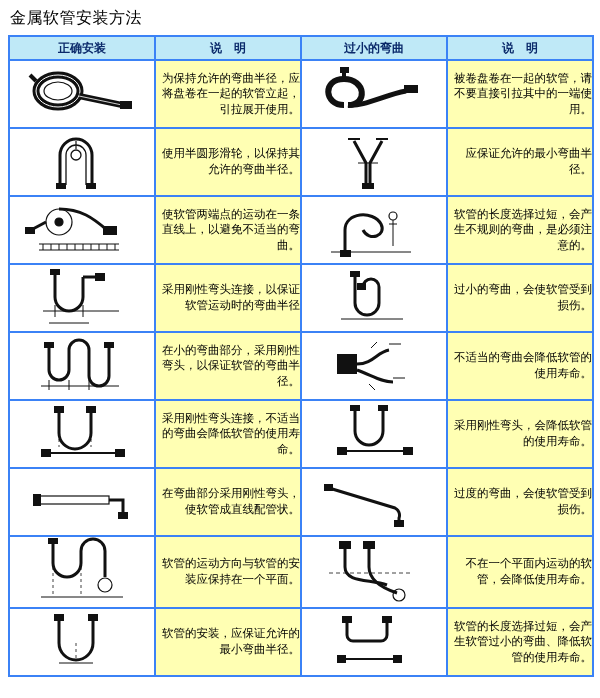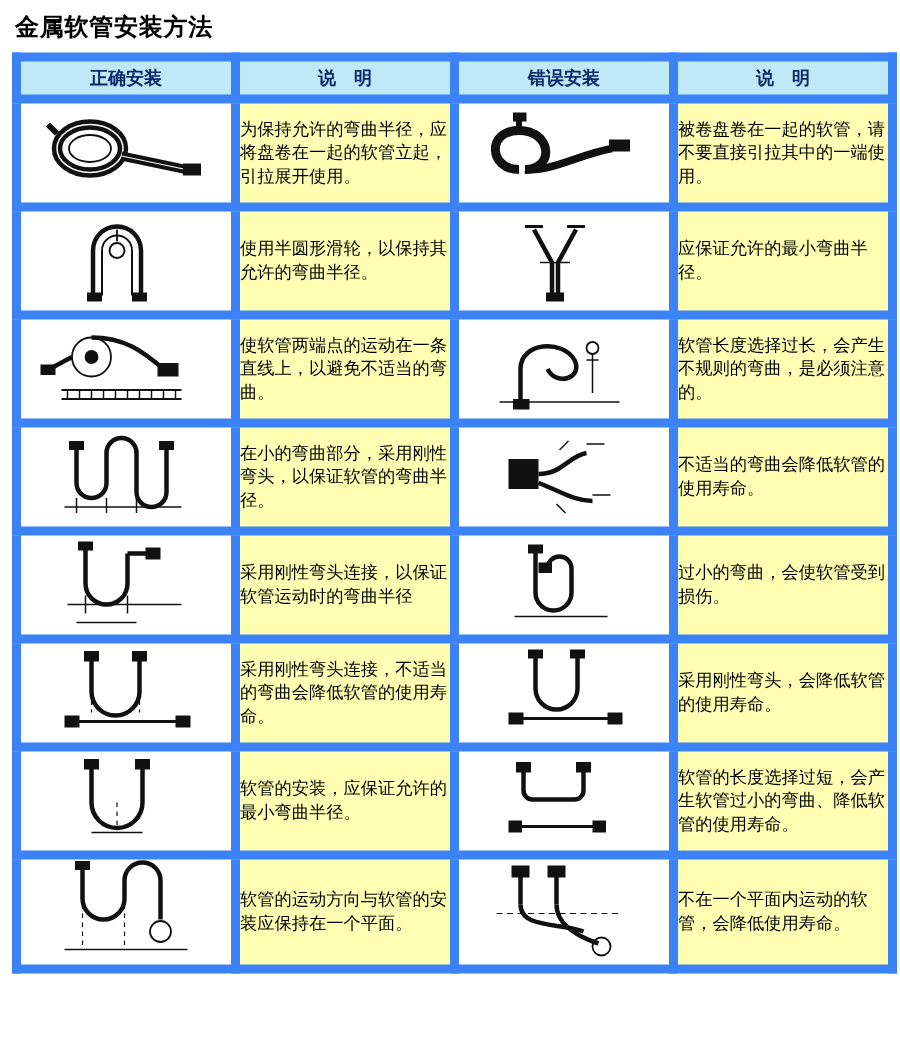--- a/index.html
+++ b/index.html
@@ -16,33 +16,33 @@
   }
   .page {
     width: 600px;
     height: 698px;
     position: relative;
     box-sizing: border-box;
     padding: 6px 8px 0 8px;
   }
   .doc-title {
     font-size: 16px;
-    font-weight: bold;
+    font-weight: normal;
     letter-spacing: 0.5px;
     margin: 2px 0 6px 2px;
     color: #000;
   }
   table.main {
     border-collapse: collapse;
     width: 584px;
     table-layout: fixed;
     border: 1px solid #2b2bb0;
   }
   table.main td, table.main th {
-    border: 6px solid #3b82f6;
+    border: 2px solid #3b82f6;
     padding: 0;
     vertical-align: middle;
   }
   thead th {
     background: #bfe9f7;
     color: #0b2a6b;
     font-size: 12px;
     font-weight: bold;
     height: 22px;
     text-align: center;
@@ -55,21 +55,21 @@
     text-align: center;
     vertical-align: middle;
     height: 66px;
   }
   td.txt-cell {
     background: #ffffb3;
     font-size: 11.5px;
     line-height: 1.35;
     color: #000;
     padding: 5px 7px;
-    text-align: left;
+    text-align: right;
   }
   .fig {
     display: block;
     margin: 0 auto;
   }
   .figwrap {
     display: flex;
     align-items: center;
     justify-content: center;
     height: 100%;
@@ -87,21 +87,21 @@
     <colgroup>
       <col class="c-img">
         <col class="c-txt">
         <col class="c-img">
         <col class="c-txt">
     </colgroup>
     <thead>
       <tr>
         <th>正确安装</th>
         <th>说　明</th>
-        <th>错误安装</th>
+        <th>过小的弯曲</th>
         <th>说　明</th>
       </tr>
     </thead>
     <tbody>
 
       <tr>
         <td class="img-cell">
           <div class="figwrap">
             <svg class="fig" width="120" height="58" viewBox="0 0 120 58">
               <g fill="none" stroke="#111" stroke-width="1.2">
@@ -191,53 +191,21 @@
                 <path d="M34 52 L34 30 C34 12 62 10 70 24 C76 36 58 42 52 30" stroke-width="3"></path>
                 <rect x="29" y="50" width="11" height="7" fill="#111" stroke="none"></rect>
                 <path d="M20 52 L100 52" stroke-width="1"></path>
                 <path d="M82 20 L82 46" stroke-width="1"></path>
                 <path d="M78 24 L86 24" stroke-width="1"></path>
                 <circle cx="82" cy="16" r="4"></circle>
               </g>
             </svg>
           </div>
         </td>
-        <td class="txt-cell">软管长度选择过长，会产生不规则的弯曲，是必须注意的。</td>
-      </tr>
-
-      <tr>
-        <td class="img-cell">
-          <div class="figwrap">
-            <svg class="fig" width="126" height="60" viewBox="0 0 126 60">
-              <g fill="none" stroke="#111" stroke-width="1.2">
-                <path d="M30 10 L30 34 A10 10 0 0 0 50 34 L50 14 A10 10 0 0 1 70 14 L70 40 A10 10 0 0 0 90 40 L90 12" stroke-width="3"></path>
-                <rect x="25" y="6" width="10" height="6" fill="#111" stroke="none"></rect>
-                <rect x="85" y="6" width="10" height="6" fill="#111" stroke="none"></rect>
-                <path d="M22 50 L100 50" stroke-width="1"></path>
-                <path d="M30 44 L30 54 M50 44 L50 54 M70 44 L70 54" stroke-width="1"></path>
-              </g>
-            </svg>
-          </div>
-        </td>
-        <td class="txt-cell">在小的弯曲部分，采用刚性弯头，以保证软管的弯曲半径。</td>
-        <td class="img-cell">
-          <div class="figwrap">
-            <svg class="fig" width="126" height="60" viewBox="0 0 126 60">
-              <g fill="none" stroke="#111" stroke-width="1.2">
-                <rect x="26" y="18" width="20" height="20" fill="#111" stroke="none"></rect>
-                <path d="M46 28 C62 28 66 16 78 14" stroke-width="3"></path>
-                <path d="M46 34 C62 40 70 46 82 46" stroke-width="3"></path>
-                <path d="M78 8 L90 8 M82 42 L94 42" stroke-width="1"></path>
-                <path d="M60 12 L66 6" stroke-width="1"></path>
-                <path d="M58 48 L64 54" stroke-width="1"></path>
-              </g>
-            </svg>
-          </div>
-        </td>
-        <td class="txt-cell">不适当的弯曲会降低软管的使用寿命。</td>
+        <td class="txt-cell">软管的长度选择过短，会产生不规则的弯曲，是必须注意的。</td>
       </tr>
 
       <tr>
         <td class="img-cell">
           <div class="figwrap">
             <svg class="fig" width="126" height="62" viewBox="0 0 126 62">
               <g fill="none" stroke="#111" stroke-width="1.2">
                 <path d="M36 6 L36 30 A14 14 0 0 0 64 30 L64 10" stroke-width="3"></path>
                 <path d="M64 10 L78 10" stroke-width="3"></path>
                 <rect x="31" y="2" width="10" height="6" fill="#111" stroke="none"></rect>
@@ -261,20 +229,52 @@
               </g>
             </svg>
           </div>
         </td>
         <td class="txt-cell">过小的弯曲，会使软管受到损伤。</td>
       </tr>
 
       <tr>
         <td class="img-cell">
           <div class="figwrap">
+            <svg class="fig" width="126" height="60" viewBox="0 0 126 60">
+              <g fill="none" stroke="#111" stroke-width="1.2">
+                <path d="M30 10 L30 34 A10 10 0 0 0 50 34 L50 14 A10 10 0 0 1 70 14 L70 40 A10 10 0 0 0 90 40 L90 12" stroke-width="3"></path>
+                <rect x="25" y="6" width="10" height="6" fill="#111" stroke="none"></rect>
+                <rect x="85" y="6" width="10" height="6" fill="#111" stroke="none"></rect>
+                <path d="M22 50 L100 50" stroke-width="1"></path>
+                <path d="M30 44 L30 54 M50 44 L50 54 M70 44 L70 54" stroke-width="1"></path>
+              </g>
+            </svg>
+          </div>
+        </td>
+        <td class="txt-cell">在小的弯曲部分，采用刚性弯头，以保证软管的弯曲半径。</td>
+        <td class="img-cell">
+          <div class="figwrap">
+            <svg class="fig" width="126" height="60" viewBox="0 0 126 60">
+              <g fill="none" stroke="#111" stroke-width="1.2">
+                <rect x="26" y="18" width="20" height="20" fill="#111" stroke="none"></rect>
+                <path d="M46 28 C62 28 66 16 78 14" stroke-width="3"></path>
+                <path d="M46 34 C62 40 70 46 82 46" stroke-width="3"></path>
+                <path d="M78 8 L90 8 M82 42 L94 42" stroke-width="1"></path>
+                <path d="M60 12 L66 6" stroke-width="1"></path>
+                <path d="M58 48 L64 54" stroke-width="1"></path>
+              </g>
+            </svg>
+          </div>
+        </td>
+        <td class="txt-cell">不适当的弯曲会降低软管的使用寿命。</td>
+      </tr>
+
+      <tr>
+        <td class="img-cell">
+          <div class="figwrap">
             <svg class="fig" width="126" height="62" viewBox="0 0 126 62">
               <g fill="none" stroke="#111" stroke-width="1.2">
                 <path d="M40 8 L40 30 A16 16 0 0 0 72 30 L72 8" stroke-width="3"></path>
                 <rect x="35" y="3" width="10" height="7" fill="#111" stroke="none"></rect>
                 <rect x="67" y="3" width="10" height="7" fill="#111" stroke="none"></rect>
                 <path d="M26 50 L100 50" stroke-width="2"></path>
                 <rect x="22" y="46" width="10" height="8" fill="#111" stroke="none"></rect>
                 <rect x="96" y="46" width="10" height="8" fill="#111" stroke="none"></rect>
                 <path d="M40 12 L40 44 M72 12 L72 44" stroke-width="0.8" stroke-dasharray="3,3"></path>
               </g>
@@ -292,51 +292,46 @@
                 <path d="M30 48 L96 48" stroke-width="2"></path>
                 <rect x="26" y="44" width="10" height="8" fill="#111" stroke="none"></rect>
                 <rect x="92" y="44" width="10" height="8" fill="#111" stroke="none"></rect>
               </g>
             </svg>
           </div>
         </td>
         <td class="txt-cell">采用刚性弯头，会降低软管的使用寿命。</td>
       </tr>
 
-
-      <tr>
-        <td class="img-cell">
-          <div class="figwrap">
-            <svg class="fig" width="126" height="62" viewBox="0 0 126 62">
-              <g fill="none" stroke="#111" stroke-width="1.2">
-                <path d="M40 8 L40 32 A17 17 0 0 0 74 32 L74 8" stroke-width="3"></path>
-                <rect x="35" y="3" width="10" height="7" fill="#111" stroke="none"></rect>
-                <rect x="69" y="3" width="10" height="7" fill="#111" stroke="none"></rect>
-                <path d="M57 32 L57 50" stroke-width="0.8" stroke-dasharray="3,3"></path>
-                <path d="M40 52 L74 52" stroke-width="1"></path>
-              </g>
-            </svg>
-          </div>
-        </td>
-        <td class="txt-cell">软管的安装，应保证允许的最小弯曲半径。</td>
-        <td class="img-cell">
-          <div class="figwrap">
-            <svg class="fig" width="126" height="62" viewBox="0 0 126 62">
-              <g fill="none" stroke="#111" stroke-width="1.2">
-                <path d="M36 10 L36 24 A6 6 0 0 0 42 30 L70 30 A6 6 0 0 0 76 24 L76 10" stroke-width="3"></path>
-                <rect x="31" y="5" width="10" height="7" fill="#111" stroke="none"></rect>
-                <rect x="71" y="5" width="10" height="7" fill="#111" stroke="none"></rect>
-                <path d="M30 48 L86 48" stroke-width="2"></path>
-                <rect x="26" y="44" width="9" height="8" fill="#111" stroke="none"></rect>
-                <rect x="82" y="44" width="9" height="8" fill="#111" stroke="none"></rect>
-              </g>
-            </svg>
-          </div>
-        </td>
-        <td class="txt-cell">软管的长度选择过短，会产生软管过小的弯曲、降低软管的使用寿命。</td>
+      <tr>
+        <td class="img-cell">
+          <div class="figwrap">
+            <svg class="fig" width="126" height="56" viewBox="0 0 126 56">
+              <g fill="none" stroke="#111" stroke-width="1.2">
+                <rect x="20" y="22" width="70" height="8" fill="#fff"></rect>
+                <path d="M90 26 L104 26 L104 40" stroke-width="3"></path>
+                <rect x="99" y="38" width="10" height="7" fill="#111" stroke="none"></rect>
+                <rect x="14" y="20" width="8" height="12" fill="#111" stroke="none"></rect>
+              </g>
+            </svg>
+          </div>
+        </td>
+        <td class="txt-cell">在弯曲部分采用刚性弯头，使软管成直线配管状。</td>
+        <td class="img-cell">
+          <div class="figwrap">
+            <svg class="fig" width="126" height="56" viewBox="0 0 126 56">
+              <g fill="none" stroke="#111" stroke-width="1.2">
+                <path d="M18 14 L84 34 A8 8 0 0 1 88 44 L88 48" stroke-width="3"></path>
+                <rect x="13" y="10" width="9" height="7" fill="#111" stroke="none"></rect>
+                <rect x="83" y="46" width="10" height="7" fill="#111" stroke="none"></rect>
+              </g>
+            </svg>
+          </div>
+        </td>
+        <td class="txt-cell">过度的弯曲，会使软管受到损伤。</td>
       </tr>
 
       <tr>
         <td class="img-cell">
           <div class="figwrap">
             <svg class="fig" width="126" height="70" viewBox="0 0 126 70">
               <g fill="none" stroke="#111" stroke-width="1.2">
                 <path d="M34 4 L34 26 A14 14 0 0 0 62 26 L62 14 A12 12 0 0 1 86 14 L86 40" stroke-width="3"></path>
                 <rect x="29" y="1" width="10" height="6" fill="#111" stroke="none"></rect>
                 <circle cx="86" cy="48" r="7"></circle>
@@ -359,15 +354,47 @@
                 <path d="M58 30 C58 44 74 52 86 56" stroke-width="3"></path>
                 <circle cx="88" cy="58" r="6"></circle>
                 <path d="M18 36 L100 36" stroke-width="0.8" stroke-dasharray="4,3"></path>
               </g>
             </svg>
           </div>
         </td>
         <td class="txt-cell">不在一个平面内运动的软管，会降低使用寿命。</td>
       </tr>
 
+      <tr>
+        <td class="img-cell">
+          <div class="figwrap">
+            <svg class="fig" width="126" height="62" viewBox="0 0 126 62">
+              <g fill="none" stroke="#111" stroke-width="1.2">
+                <path d="M40 8 L40 32 A17 17 0 0 0 74 32 L74 8" stroke-width="3"></path>
+                <rect x="35" y="3" width="10" height="7" fill="#111" stroke="none"></rect>
+                <rect x="69" y="3" width="10" height="7" fill="#111" stroke="none"></rect>
+                <path d="M57 32 L57 50" stroke-width="0.8" stroke-dasharray="3,3"></path>
+                <path d="M40 52 L74 52" stroke-width="1"></path>
+              </g>
+            </svg>
+          </div>
+        </td>
+        <td class="txt-cell">软管的安装，应保证允许的最小弯曲半径。</td>
+        <td class="img-cell">
+          <div class="figwrap">
+            <svg class="fig" width="126" height="62" viewBox="0 0 126 62">
+              <g fill="none" stroke="#111" stroke-width="1.2">
+                <path d="M36 10 L36 24 A6 6 0 0 0 42 30 L70 30 A6 6 0 0 0 76 24 L76 10" stroke-width="3"></path>
+                <rect x="31" y="5" width="10" height="7" fill="#111" stroke="none"></rect>
+                <rect x="71" y="5" width="10" height="7" fill="#111" stroke="none"></rect>
+                <path d="M30 48 L86 48" stroke-width="2"></path>
+                <rect x="26" y="44" width="9" height="8" fill="#111" stroke="none"></rect>
+                <rect x="82" y="44" width="9" height="8" fill="#111" stroke="none"></rect>
+              </g>
+            </svg>
+          </div>
+        </td>
+        <td class="txt-cell">软管的长度选择过短，会产生软管过小的弯曲、降低软管的使用寿命。</td>
+      </tr>
+
     </tbody>
   </table>
 </div>
 
 </body></html>

